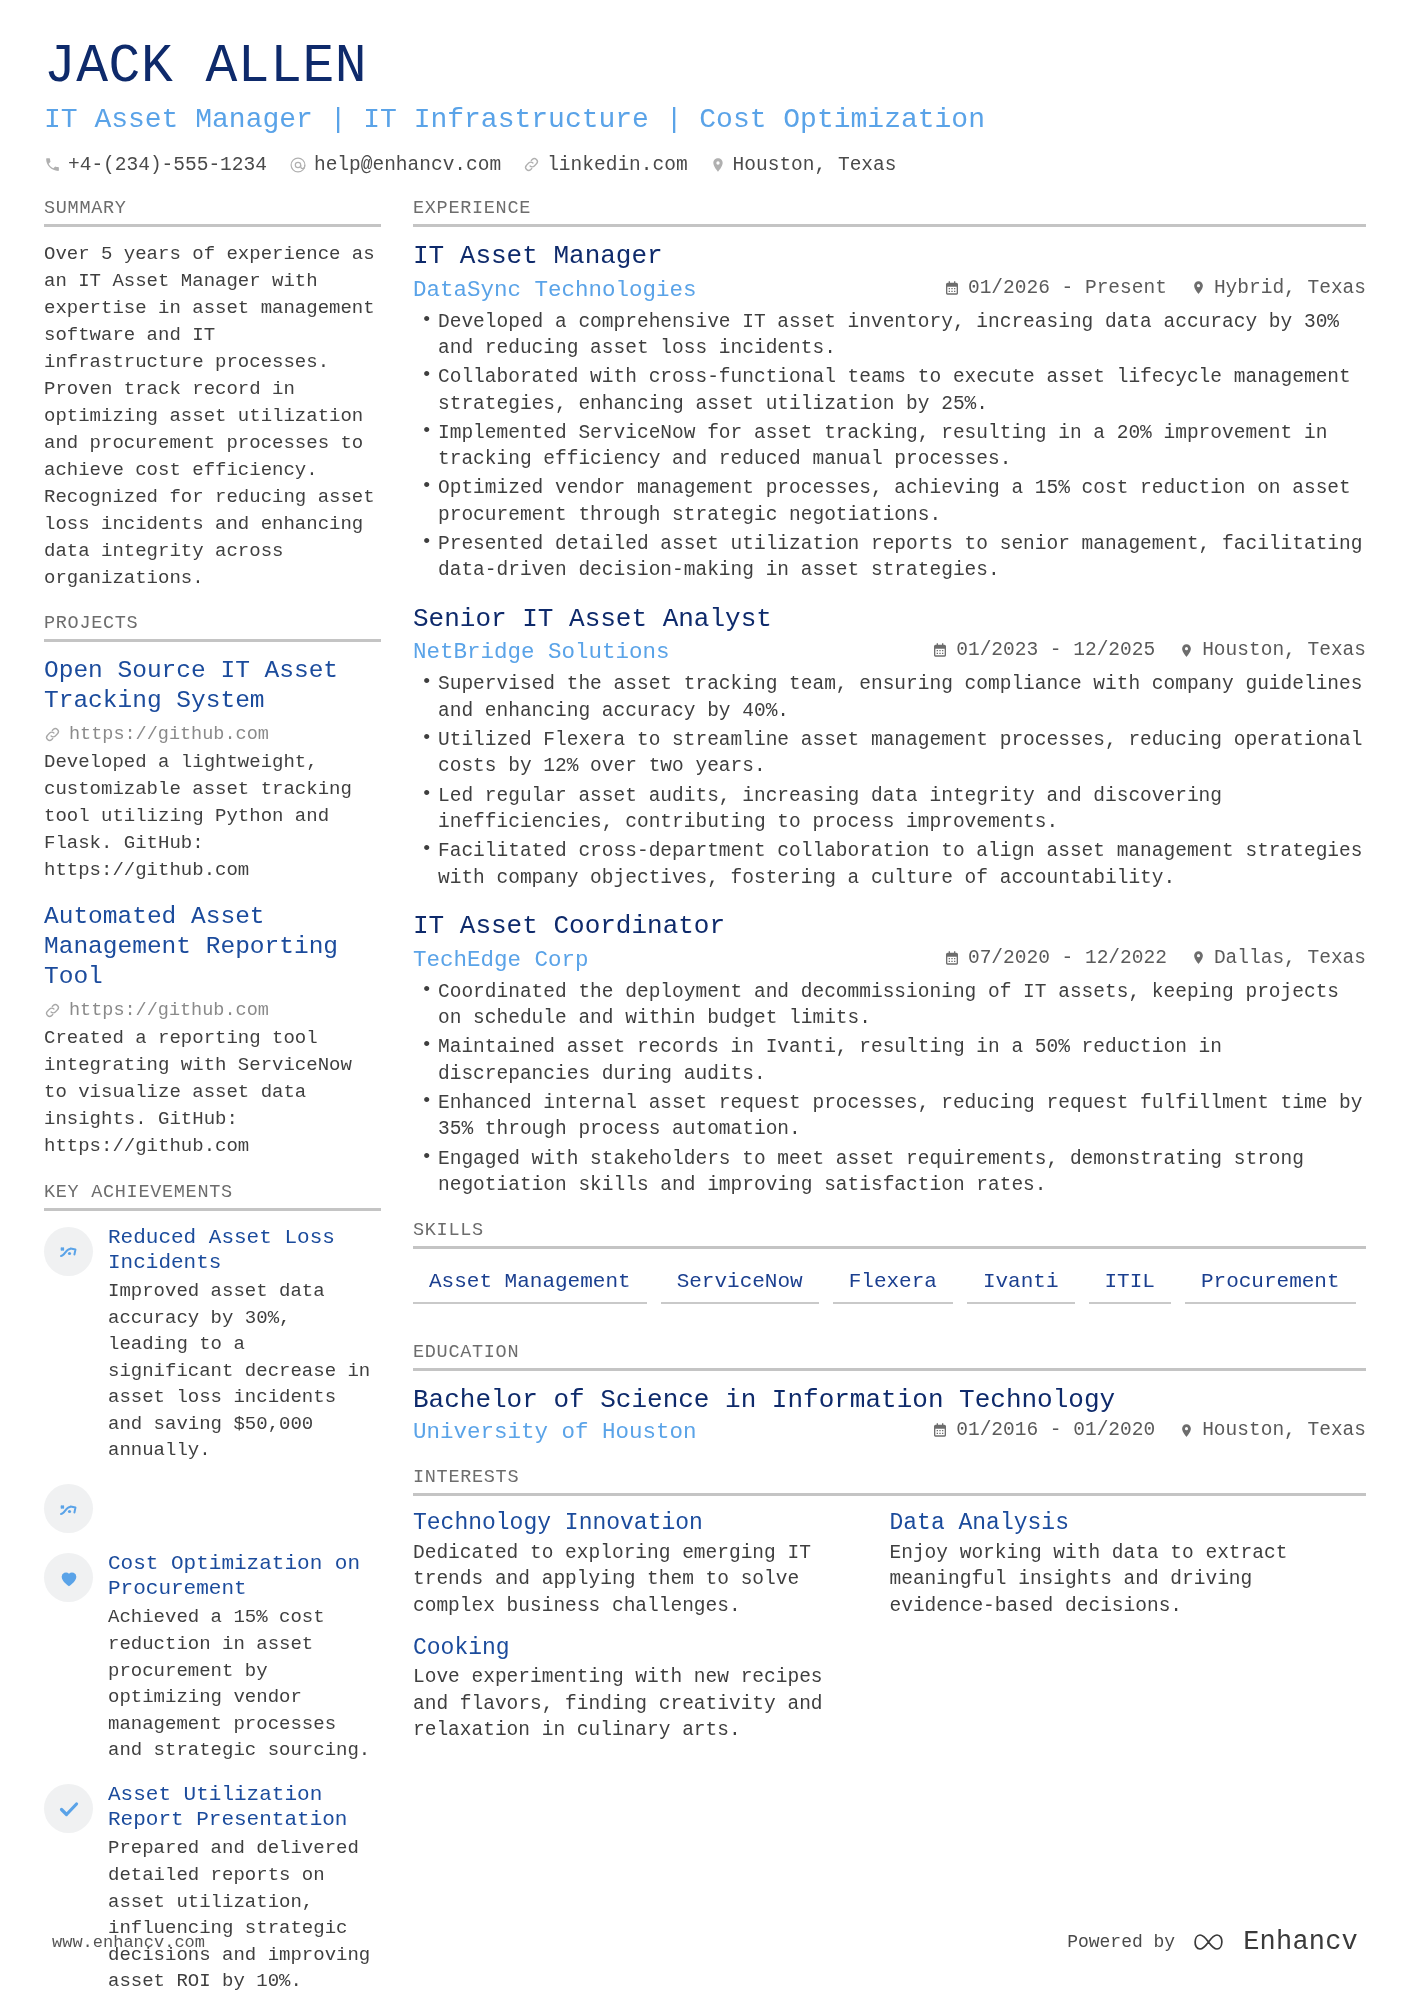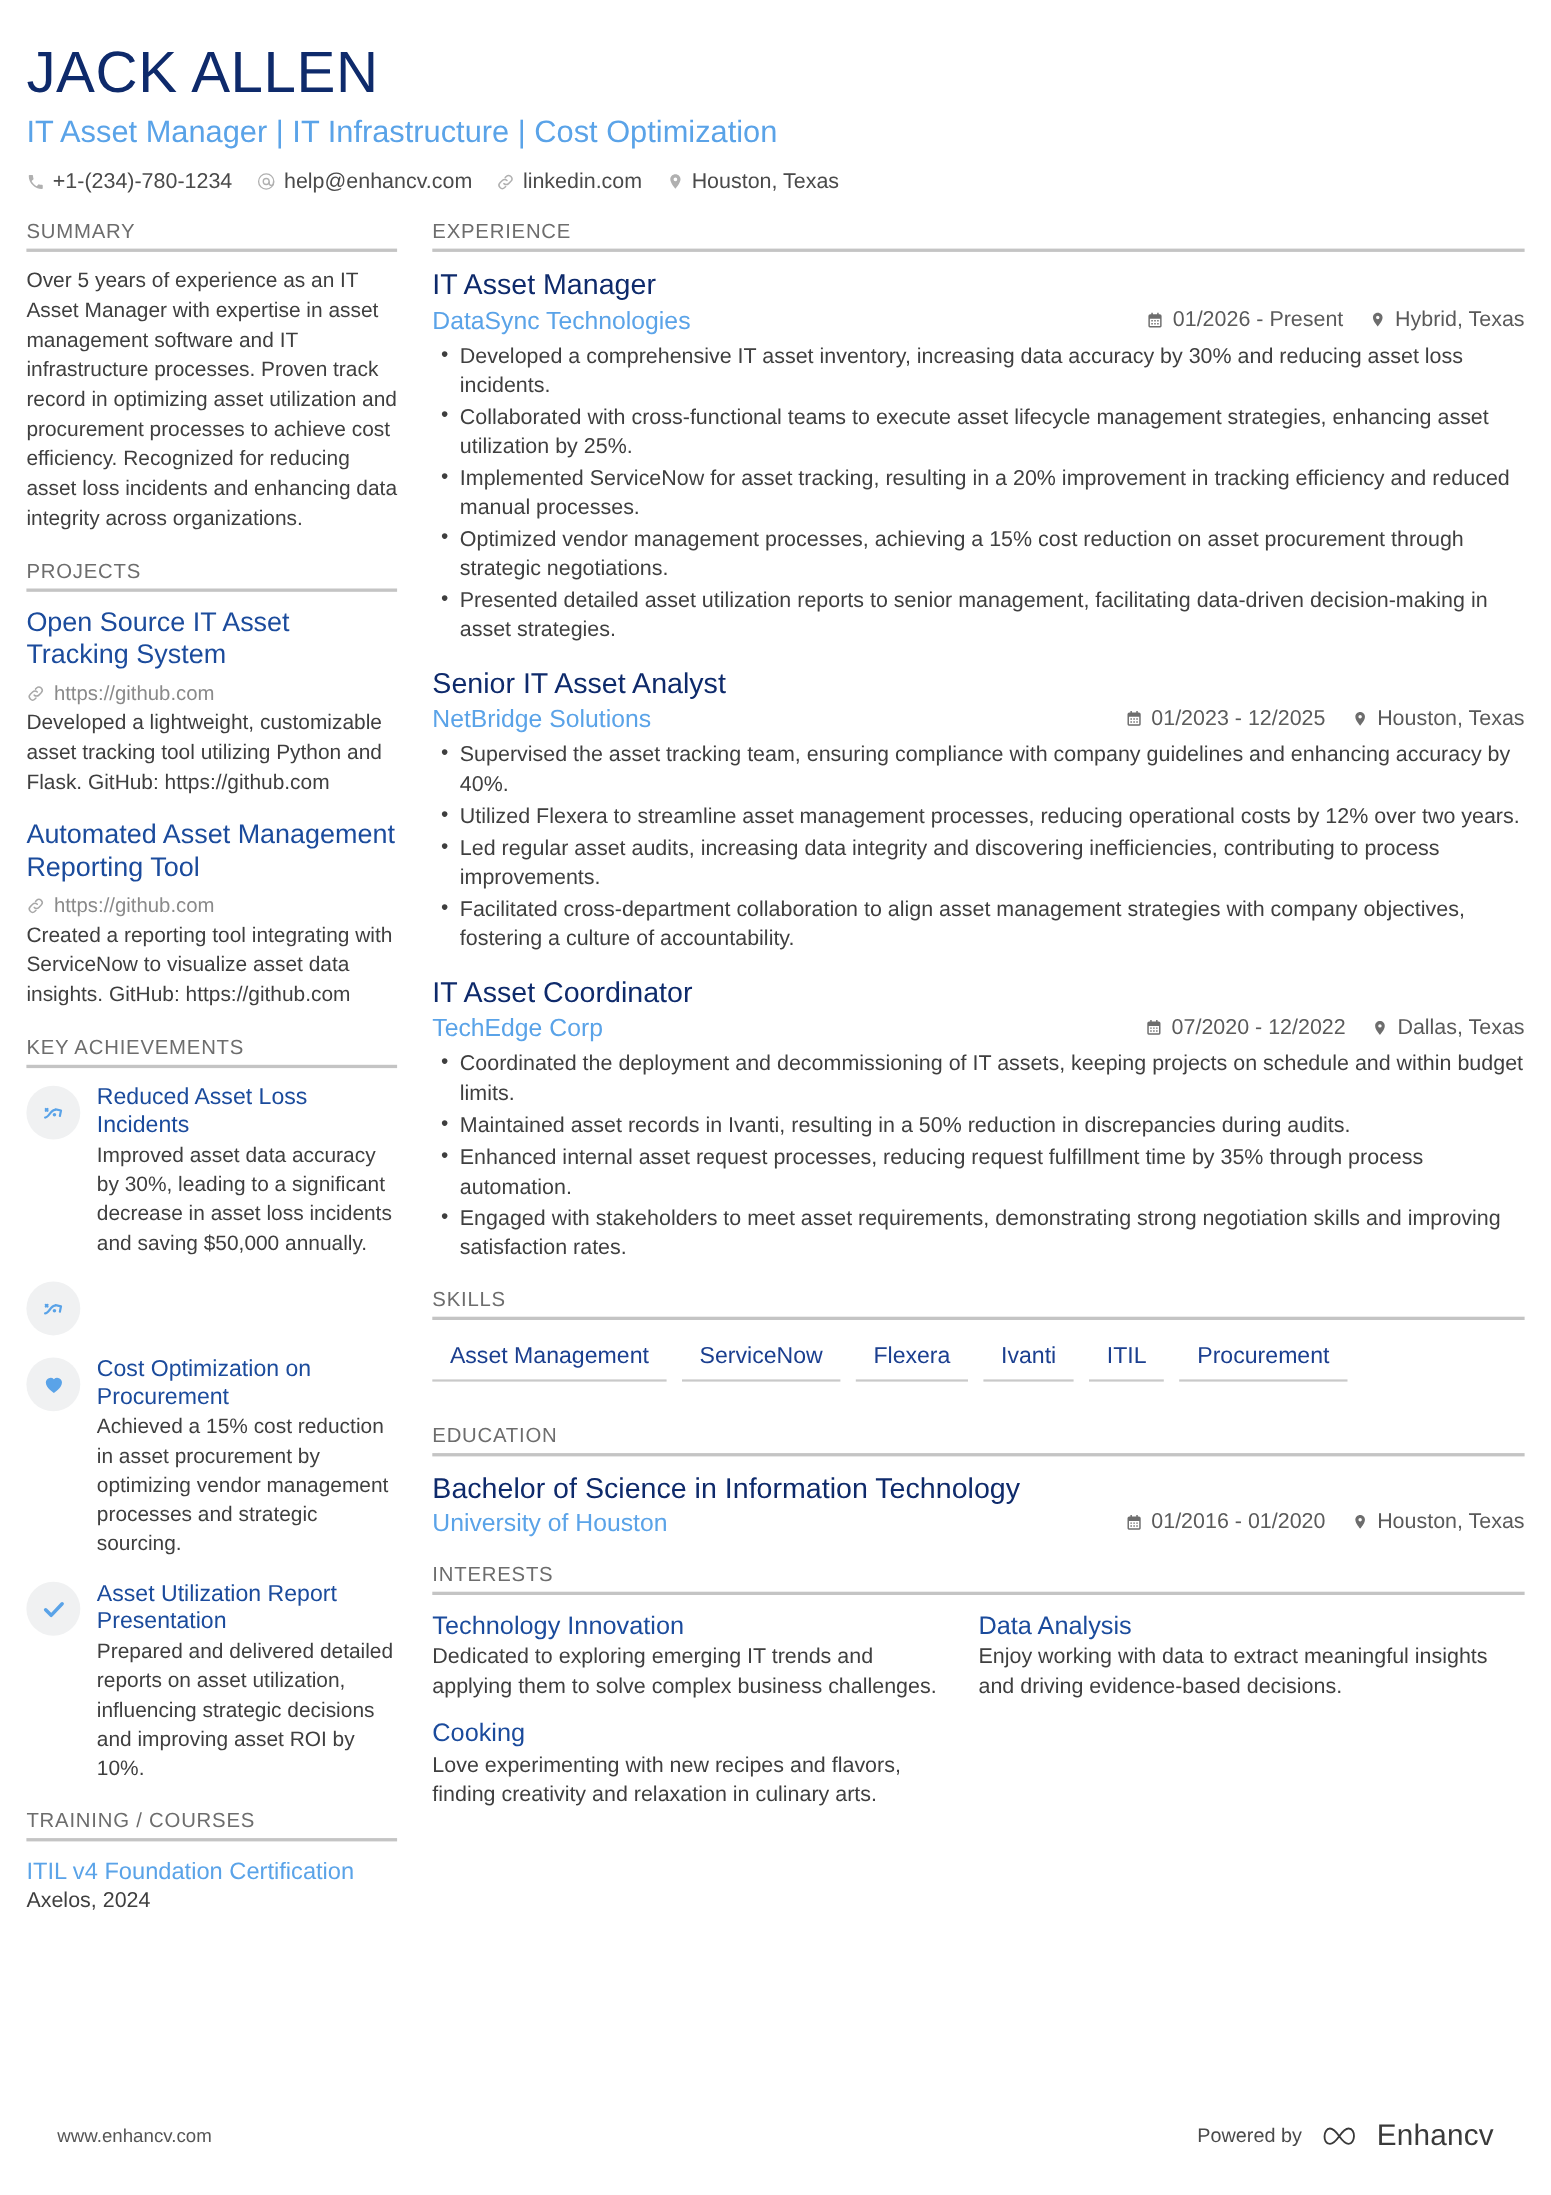--- a/index.html
+++ b/index.html
@@ -10,21 +10,22 @@
     background: #ffffff;
     font-family: "Liberation Sans", sans-serif;
     color: #3f3f3f;
     position: relative;
     overflow: hidden;
   }
   .page {
     position: relative;
     width: 1410px;
     height: 1995px;
-    padding: 0 24px;
+    padding: 0 44px;
+    font-family: Liberation Mono, monospace;
   }
 
   
   .header { padding-top: 38px; }
   .name {
     font-size: 53px;
     font-weight: 400;
     color: #0e2a6b;
     letter-spacing: 0.5px;
     line-height: 1.1;
@@ -276,21 +277,21 @@
   <div class="header">
     <h1 class="name">JACK ALLEN</h1>
     <div class="headline">IT Asset Manager | IT Infrastructure | Cost Optimization</div>
     <div class="contact-row">
       <div class="contact-item">
         <span class="ic">
           <svg width="17" height="17" viewBox="0 0 24 24" fill="currentColor">
               <path d="M6.6 10.8c1.4 2.8 3.8 5.2 6.6 6.6l2.2-2.2c.3-.3.7-.4 1-.2 1.2.4 2.4.6 3.6.6.6 0 1 .4 1 1V20c0 .6-.4 1-1 1C10.6 21 3 13.4 3 4c0-.6.4-1 1-1h3.5c.6 0 1 .4 1 1 0 1.3.2 2.5.6 3.6.1.4 0 .8-.2 1l-2.3 2.2z"></path>
             </svg>
         </span>
-        <span>+1-(234)-780-1234</span>
+        <span>+4-(234)-555-1234</span>
       </div>
       <div class="contact-item">
         <span class="ic">
           <svg width="18" height="18" viewBox="0 0 24 24" fill="none" stroke="currentColor" stroke-width="1.6">
               <circle cx="12" cy="12" r="9.2"></circle>
               <circle cx="12" cy="12" r="3.6"></circle>
               <path d="M15.6 12v2.1a2.6 2.6 0 0 0 5.2 0V12"></path>
             </svg>
         </span>
         <span>help@enhancv.com</span>

